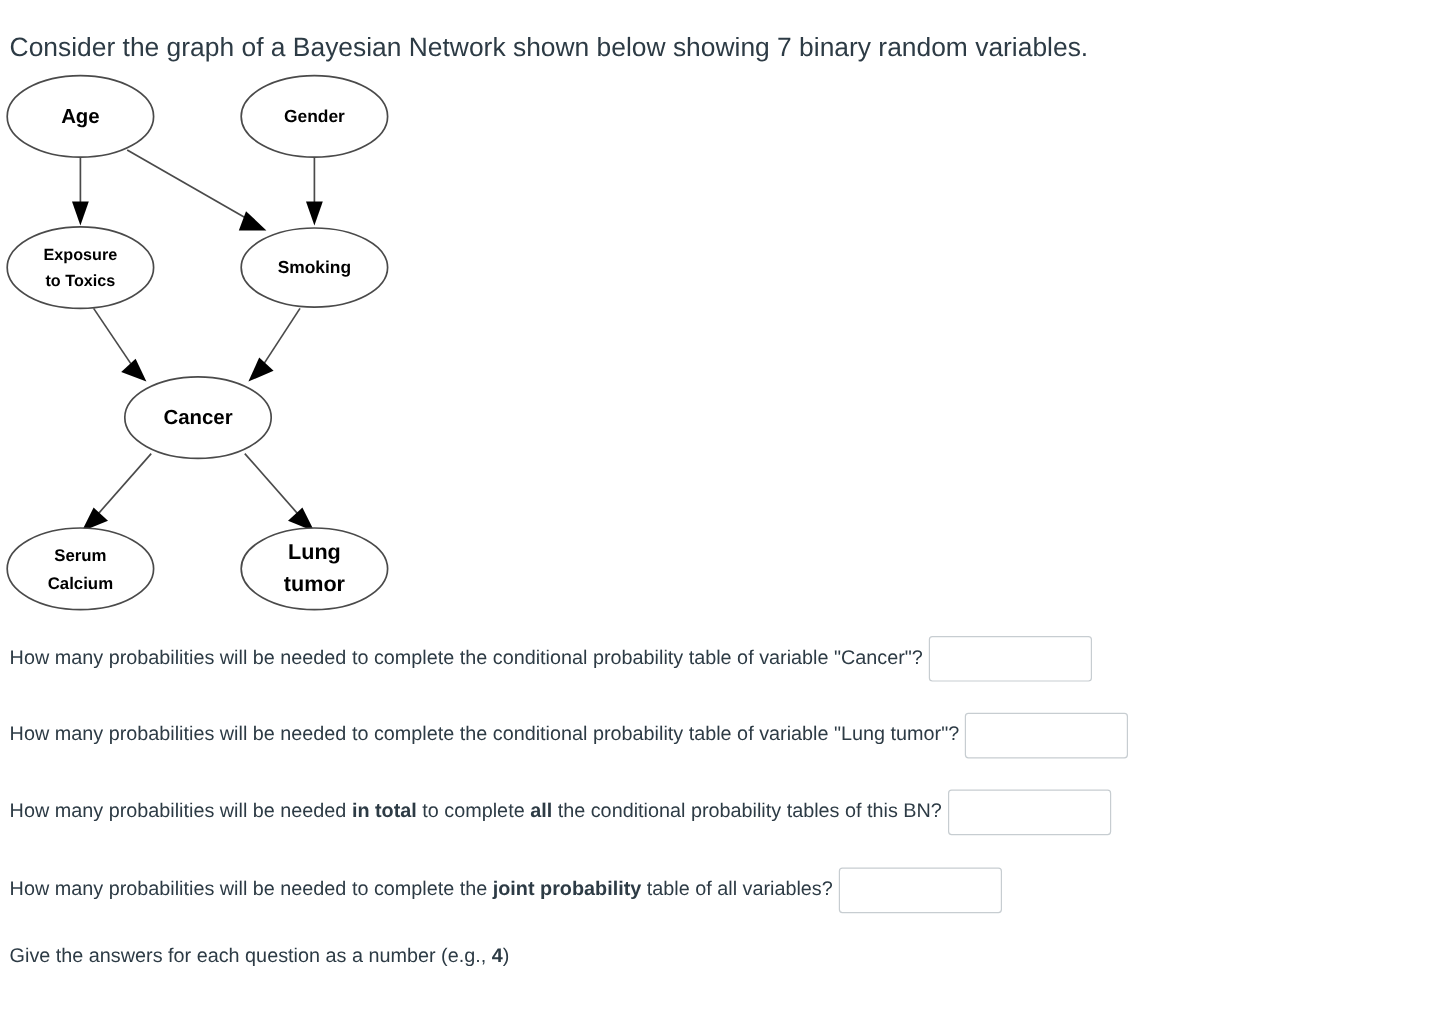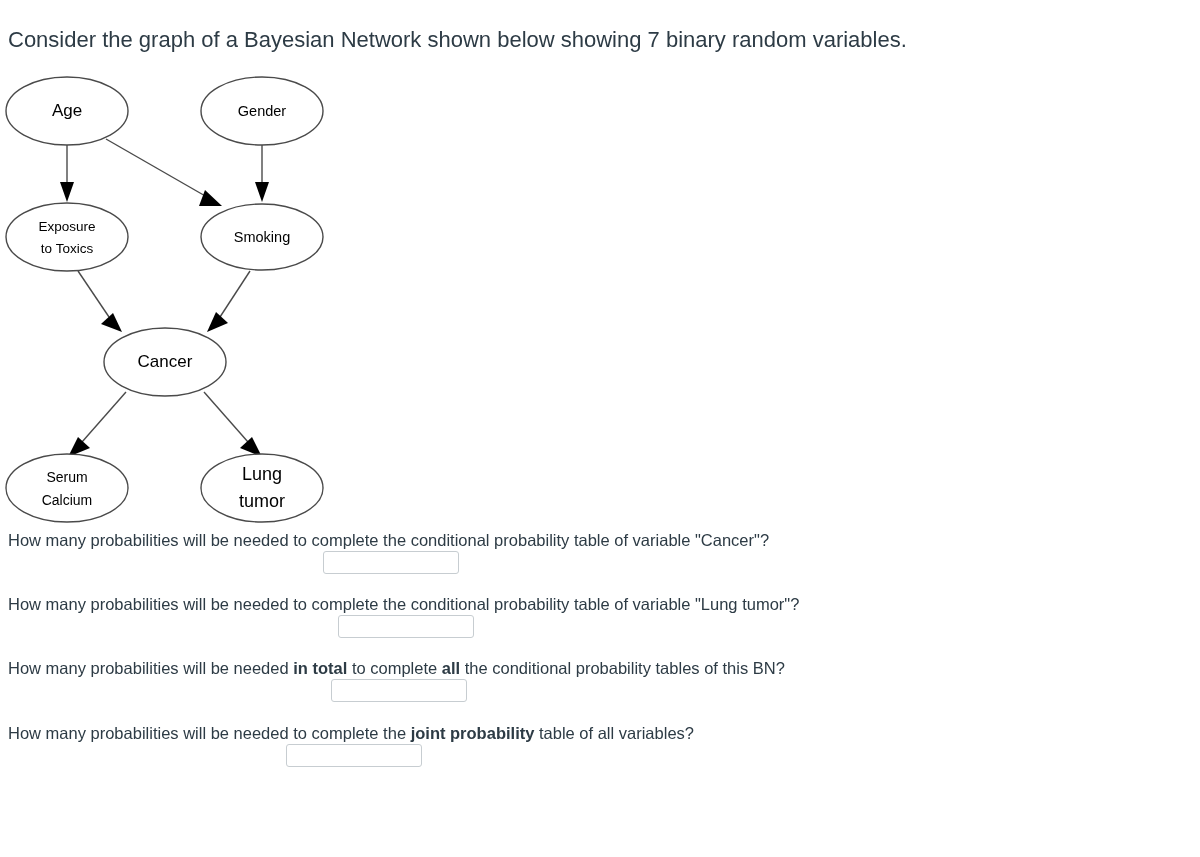--- a/index.html
+++ b/index.html
@@ -25,23 +25,24 @@
     left: 8px;
     top: 25px;
     font-size: 22px;
     line-height: 1.35;
     color: #2d3b45;
     white-space: nowrap;
   }
   .bn-figure {
     position: absolute;
     left: 0px;
-    top: 69px;
+    top: 55px;
     width: 340px;
     height: 465px;
+    font-weight: bold;
   }
   .bn-figure svg {
     display: block;
   }
   .node-ellipse {
     fill: #ffffff;
     stroke: #4a4a4a;
     stroke-width: 1.4;
   }
   .node-label {
@@ -57,21 +58,21 @@
   }
   .edge-head {
     fill: #000000;
     stroke: none;
   }
   .qrow {
     position: absolute;
     left: 8px;
     height: 38px;
     display: flex;
-    flex-direction: column;
+    flex-direction: row;
     align-items: center;
     white-space: nowrap;
   }
   .qtext {
     font-size: 16.5px;
     color: #2d3b45;
     line-height: 1.3;
   }
   .qtext b {
     font-weight: 700;
@@ -199,14 +200,15 @@
   <div class="qrow" style="top:658px;">
     <span class="qtext"><span>How many probabilities will be needed </span><b>in total</b><span> to complete </span><b>all</b><span> the conditional probability tables of this BN?</span></span>
     <input class="answer-box" type="text" value="" placeholder="" style="">
   </div>
 
   <div class="qrow" style="top:723px;">
     <span class="qtext"><span>How many probabilities will be needed to complete the </span><b>joint probability</b><span> table of all variables?</span></span>
     <input class="answer-box" type="text" value="" placeholder="" style="">
   </div>
 
+  <div class="closing"><span>Give the answers for each question as a number (e.g., </span><b>4</b><span>)</span></div>
 
 </div>
 
 </body></html>

